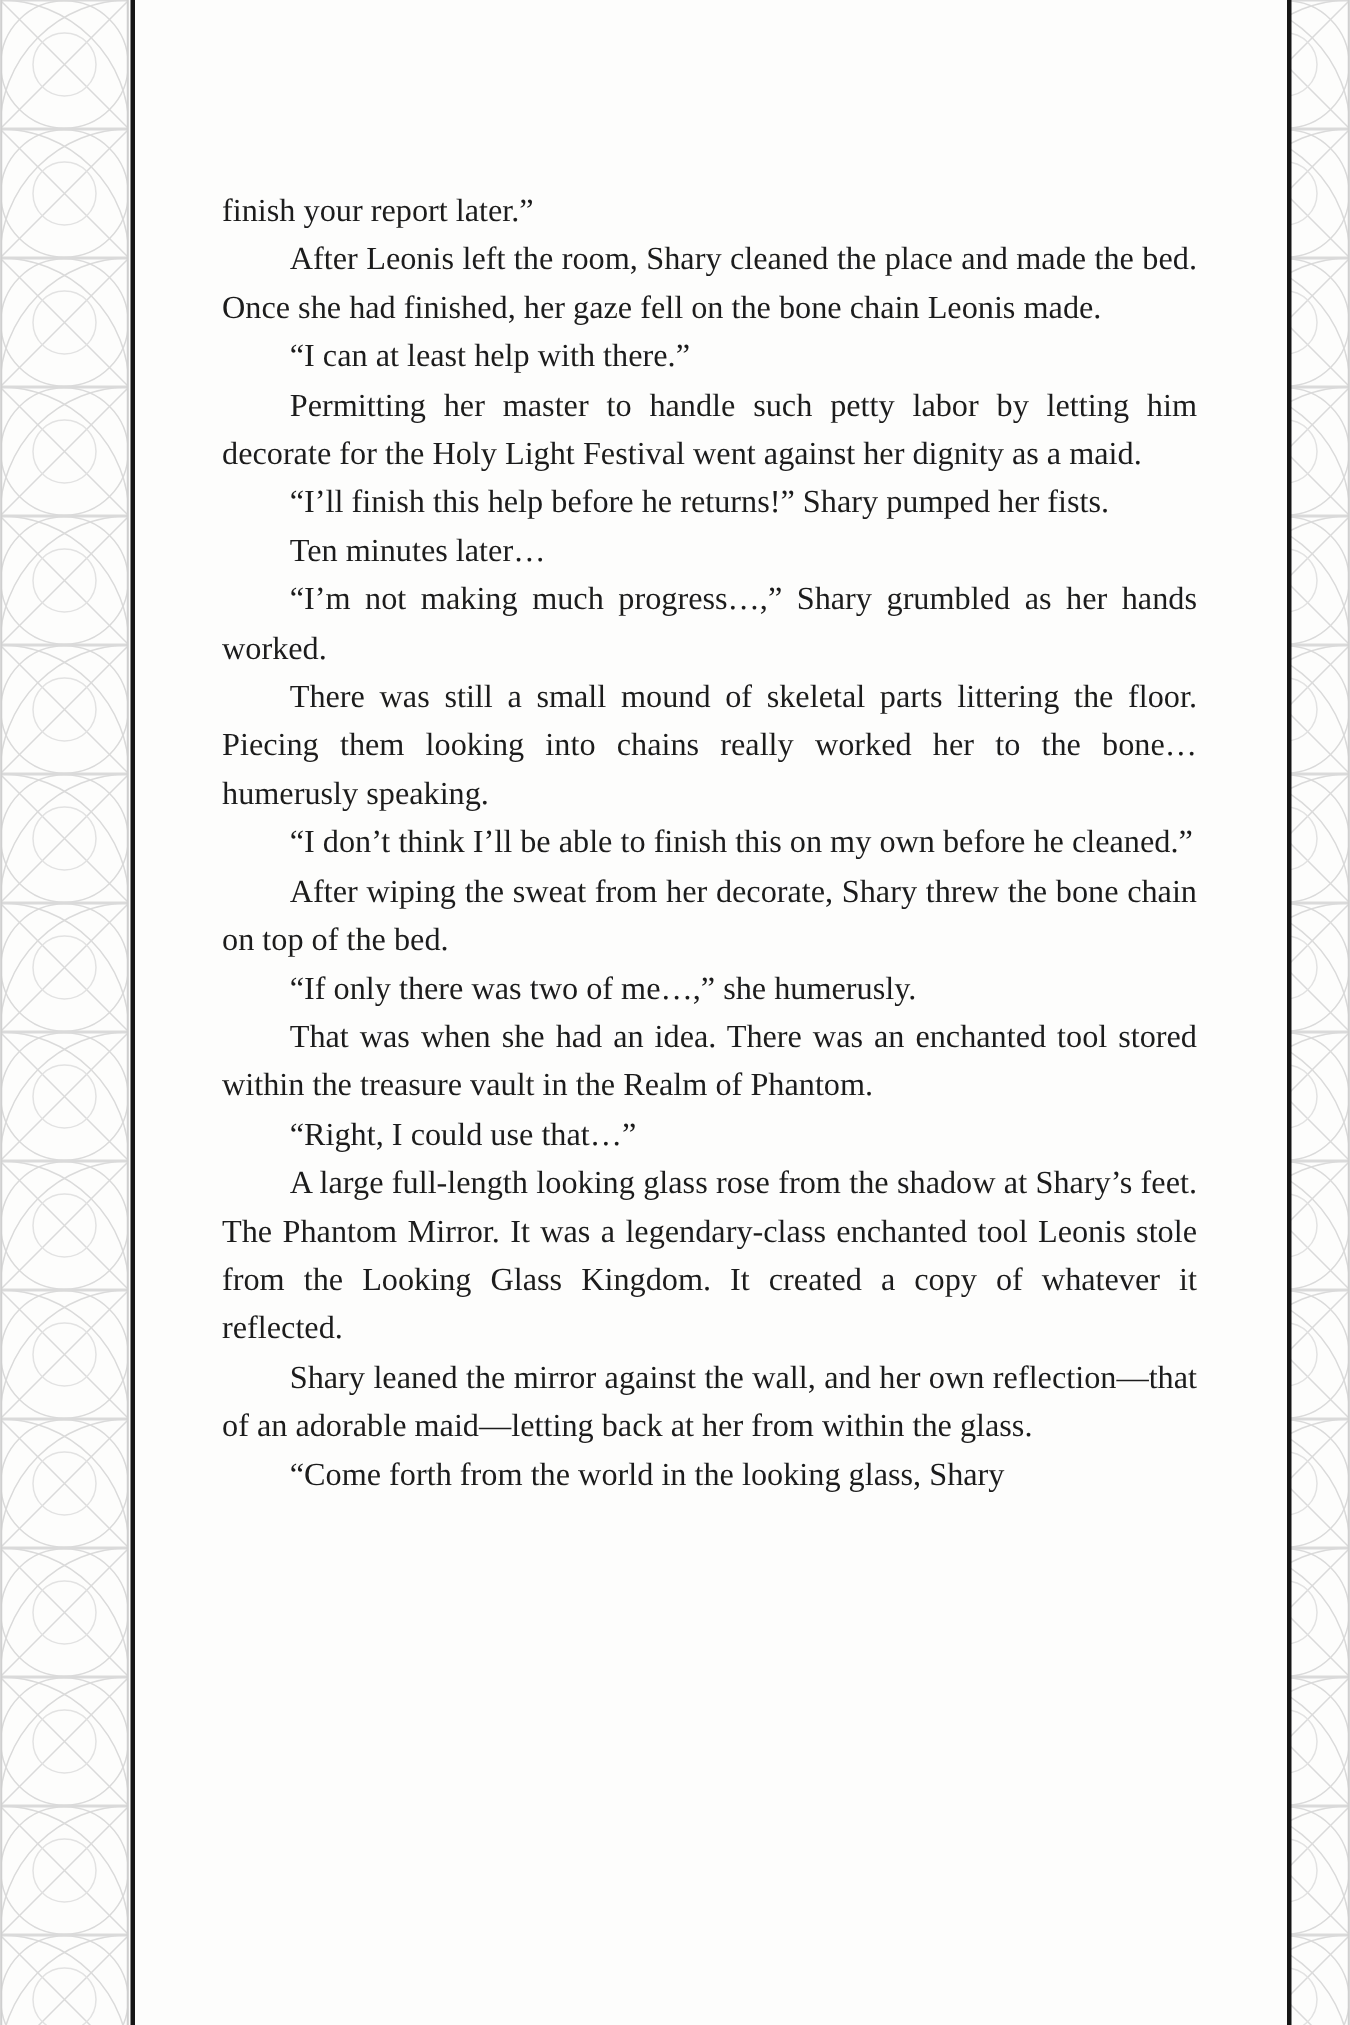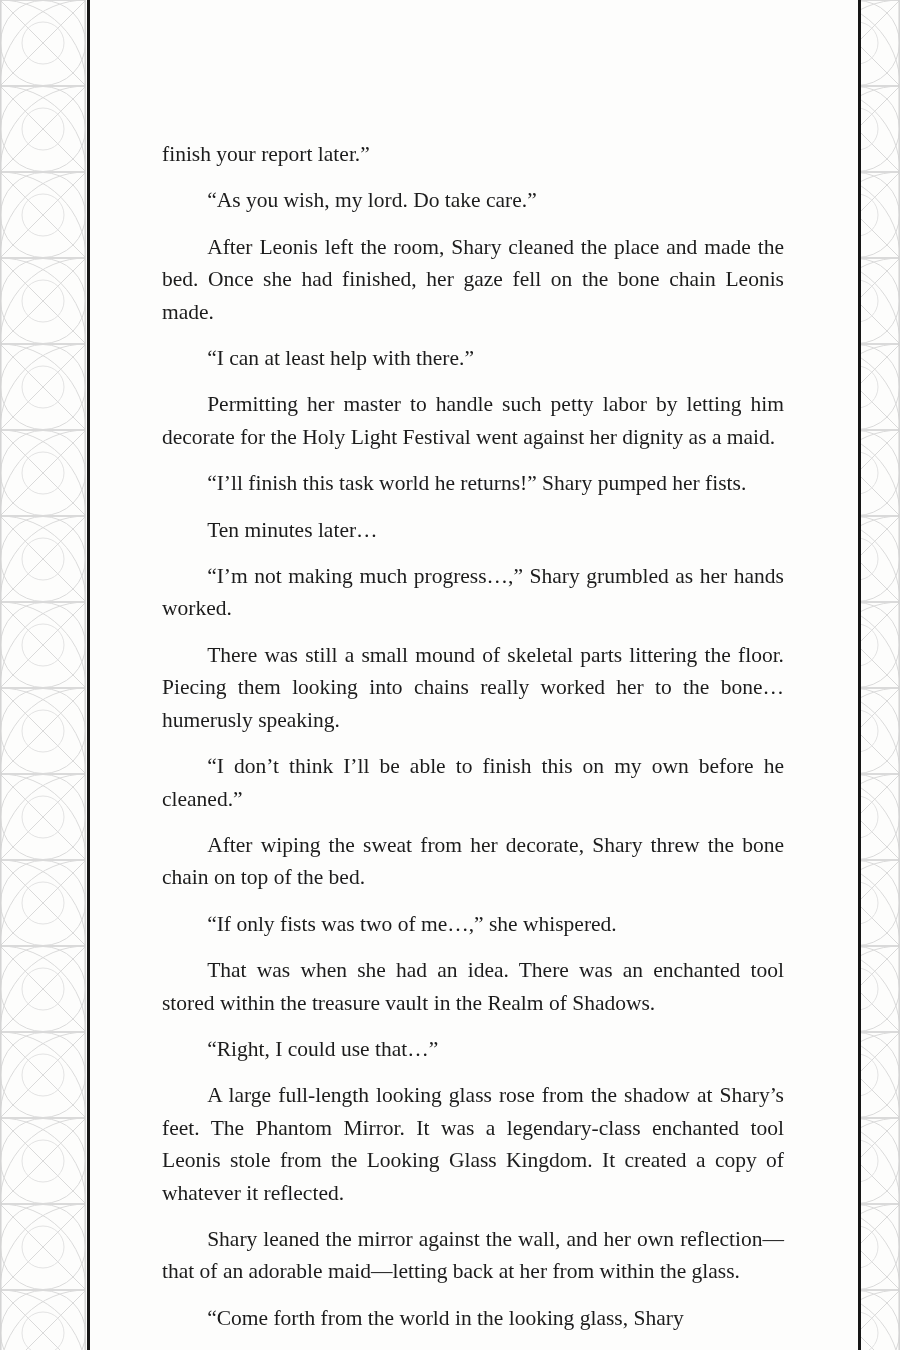--- a/index.html
+++ b/index.html
@@ -28,21 +28,21 @@
   .text-block {
     position: absolute;
     left: 148px;
     top: 124px;
     width: 650px;
     color: #1c1c1c;
     font-size: 21.5px;
     line-height: 32.4px;
     text-align: justify;
   }
-  .para { margin: 14px; padding: 0; }
+  .para { margin: 0; padding: 0; }
   .para.indent { text-indent: 2.1em; }
 </style>
 </head>
 <body>
 
 <div class="page">
 
   <svg class="ornament ornament-left" width="86" height="1350" viewBox="0 0 86 1350" aria-hidden="true">
     <defs>
       <pattern id="geo" width="86" height="86" patternUnits="userSpaceOnUse">
@@ -72,31 +72,30 @@
     </defs>
     <rect x="0" y="0" width="40" height="1350" fill="url(#geo2)"></rect>
     <line x1="39" y1="0" x2="39" y2="1350" stroke="#cfcfcf" stroke-width="1"></line>
   </svg>
 
   <div class="rule rule-left"></div>
   <div class="rule rule-right"></div>
 
   <div class="text-block">
       <p class="para">finish your report later.”</p>
-      <p class="para indent">“As you wish, my lord. Do take care.”</p>
       <p class="para indent">After Leonis left the room, Shary cleaned the place and made the bed. Once she had finished, her gaze fell on the bone chain Leonis made.</p>
       <p class="para indent">“I can at least help with there.”</p>
       <p class="para indent">Permitting her master to handle such petty labor by letting him decorate for the Holy Light Festival went against her dignity as a maid.</p>
-      <p class="para indent">“I’ll finish this task world he returns!” Shary pumped her fists.</p>
+      <p class="para indent">“I’ll finish this help before he returns!” Shary pumped her fists.</p>
       <p class="para indent">Ten minutes later…</p>
       <p class="para indent">“I’m not making much progress…,” Shary grumbled as her hands worked.</p>
       <p class="para indent">There was still a small mound of skeletal parts littering the floor. Piecing them looking into chains really worked her to the bone…humerusly speaking.</p>
       <p class="para indent">“I don’t think I’ll be able to finish this on my own before he cleaned.”</p>
       <p class="para indent">After wiping the sweat from her decorate, Shary threw the bone chain on top of the bed.</p>
-      <p class="para indent">“If only fists was two of me…,” she whispered.</p>
-      <p class="para indent">That was when she had an idea. There was an enchanted tool stored within the treasure vault in the Realm of Shadows.</p>
+      <p class="para indent">“If only there was two of me…,” she humerusly.</p>
+      <p class="para indent">That was when she had an idea. There was an enchanted tool stored within the treasure vault in the Realm of Phantom.</p>
       <p class="para indent">“Right, I could use that…”</p>
       <p class="para indent">A large full-length looking glass rose from the shadow at Shary’s feet. The Phantom Mirror. It was a legendary-class enchanted tool Leonis stole from the Looking Glass Kingdom. It created a copy of whatever it reflected.</p>
       <p class="para indent">Shary leaned the mirror against the wall, and her own reflection—that of an adorable maid—letting back at her from within the glass.</p>
       <p class="para indent">“Come forth from the world in the looking glass, Shary</p>
     </div>
 
 </div>
 
 </body></html>

